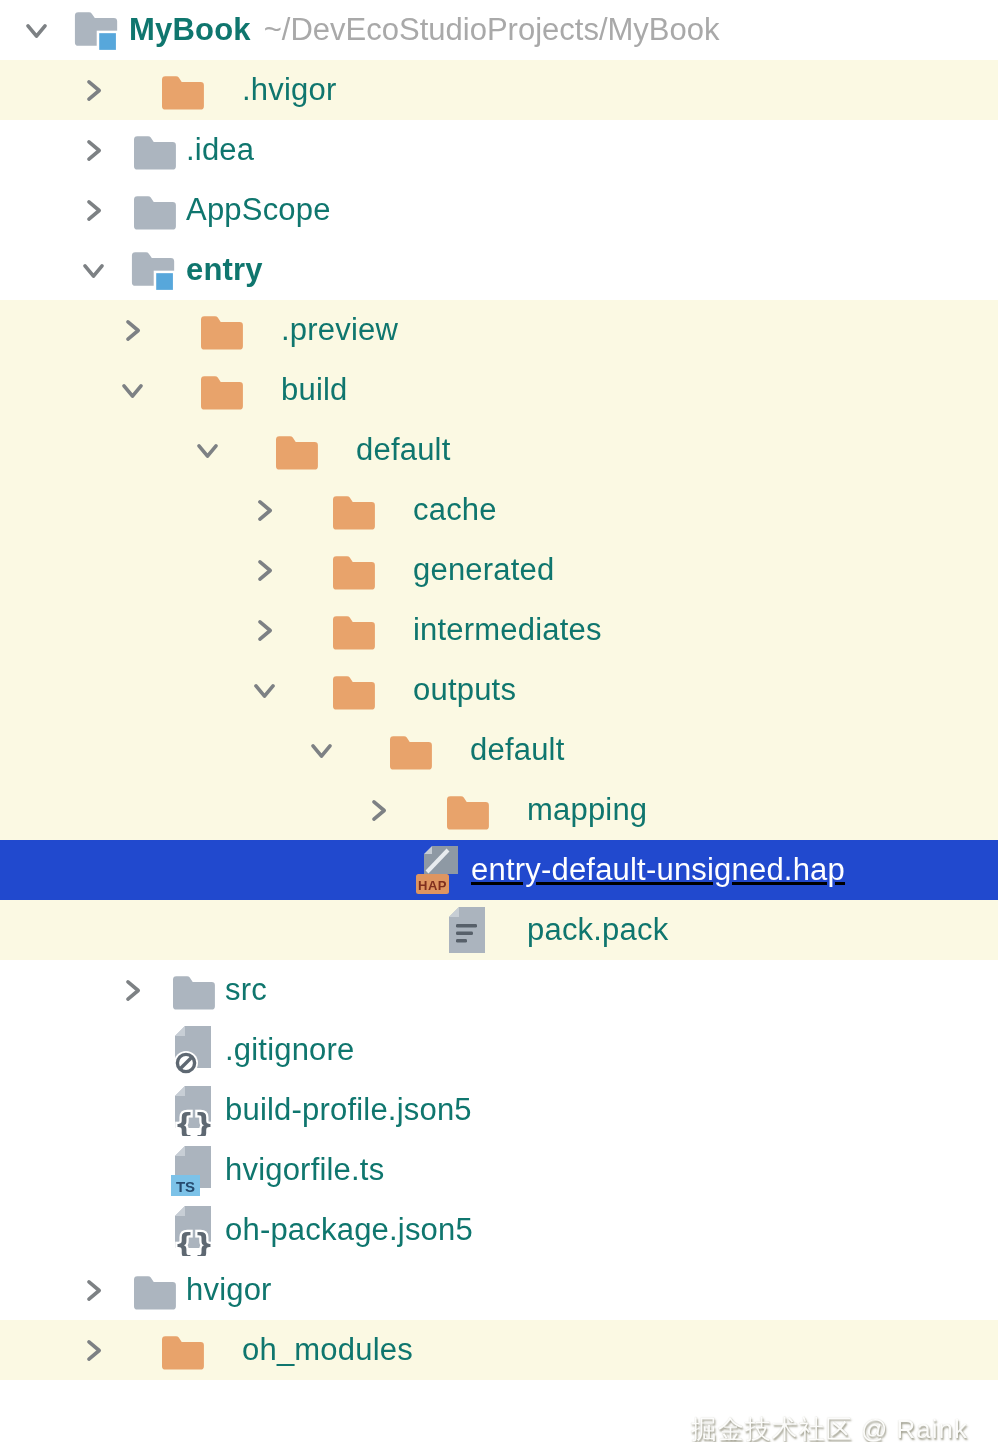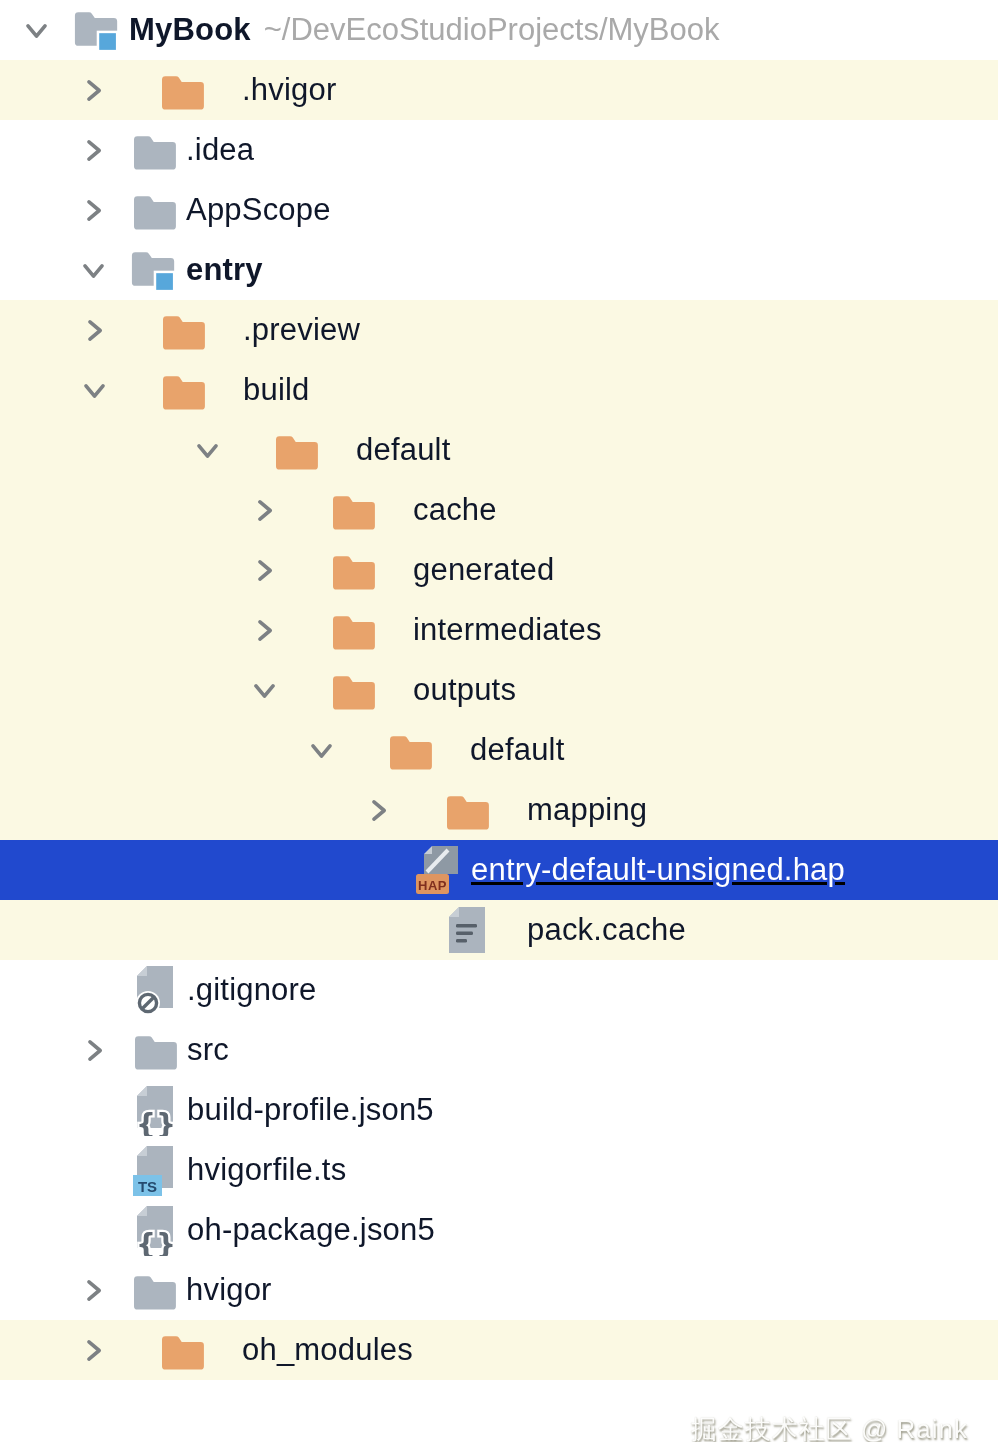--- a/index.html
+++ b/index.html
@@ -1,26 +1,26 @@
 <!DOCTYPE html>
 <html><head>
 <meta charset="utf-8">
 <style>
   html,body{margin:0;padding:0;background:#ffffff;font-family:"Liberation Sans",sans-serif;}
   .tree{position:relative;width:998px;height:1442px;overflow:hidden;background:#ffffff;}
   .row{height:60px;display:flex;align-items:center;white-space:nowrap;}
-  .lv0{padding-left:21px}.lv1{padding-left:78px}.lv2{padding-left:79px}.lv3{padding-left:192px}
+  .lv0{padding-left:21px}.lv1{padding-left:78px}.lv2{padding-left:117px}.lv3{padding-left:192px}
   .lv4{padding-left:249px}.lv5{padding-left:306px}.lv6{padding-left:363px}
   .yellow{background:#FBF9E3;gap:28px;}
   .selected{background:#2149CE;text-decoration:underline;}
   .selected .label{color:#ffffff;}
   .chev{width:30px;height:60px;display:flex;align-items:center;justify-content:center;margin-right:22px;flex:0 0 30px;}
   .chev svg{width:25px;height:25px;}
   .icon{width:48px;height:60px;display:flex;align-items:center;justify-content:center;margin-right:8px;flex:0 0 48px;}
-  .label{font-size:31px;color:#0f172a;letter-spacing:.2px;}
+  .label{font-size:31px;color:#0f766e;letter-spacing:.2px;}
   .bold{font-weight:700;}
   .path{font-size:31px;color:#A9A9A9;margin-left:13px;font-weight:400;}
   .orange{color:#E8A36B;}
   .grayf{color:#ACB5BF;}
   .watermark{position:absolute;top:1412px;right:30px;font-size:26px;letter-spacing:1px;
     color:rgba(255,255,254,.95);
     text-shadow:1px 2px 2px rgba(92,90,62,.6), -1px -1px 1px rgba(255,255,255,.5), 0 0 1px rgba(120,120,100,.45);}
   .defs{position:absolute;width:0;height:0;overflow:hidden;}
 </style>
 </head>
@@ -285,48 +285,48 @@
     <span class="label">entry-default-unsigned.hap</span>
   </div>
 
   <div class="row lv6 yellow">
     <span class="chev"></span>
     <span class="icon">
         <svg width="40" height="50">
           <use href="#i-textfile"></use>
         </svg>
       </span>
-    <span class="label">pack.cache</span>
+    <span class="label">pack.pack</span>
+  </div>
+
+  <div class="row lv2">
+    <span class="chev">
+        <svg>
+          <use href="#i-chev-r"></use>
+        </svg>
+      </span>
+    <span class="icon grayf">
+        <svg width="44" height="40" viewBox="0 0 46 42">
+          <use href="#i-folder"></use>
+        </svg>
+      </span>
+    <span class="label">src</span>
   </div>
 
   <div class="row lv2">
     <span class="chev"></span>
     <span class="icon">
         <svg width="44" height="52">
           <use href="#i-ignorefile"></use>
         </svg>
       </span>
     <span class="label">.gitignore</span>
   </div>
 
   <div class="row lv2">
-    <span class="chev">
-        <svg>
-          <use href="#i-chev-r"></use>
-        </svg>
-      </span>
-    <span class="icon grayf">
-        <svg width="44" height="40" viewBox="0 0 46 42">
-          <use href="#i-folder"></use>
-        </svg>
-      </span>
-    <span class="label">src</span>
-  </div>
-
-  <div class="row lv2">
     <span class="chev"></span>
     <span class="icon">
         <svg width="44" height="52">
           <use href="#i-jsonfile"></use>
         </svg>
       </span>
     <span class="label">build-profile.json5</span>
   </div>
 
   <div class="row lv2">

